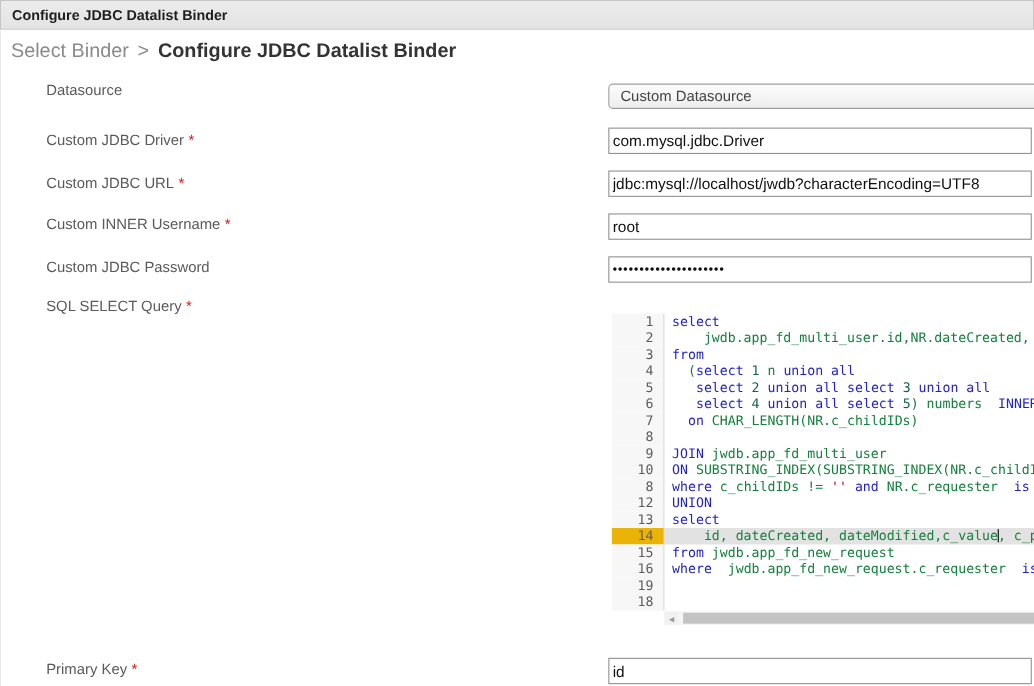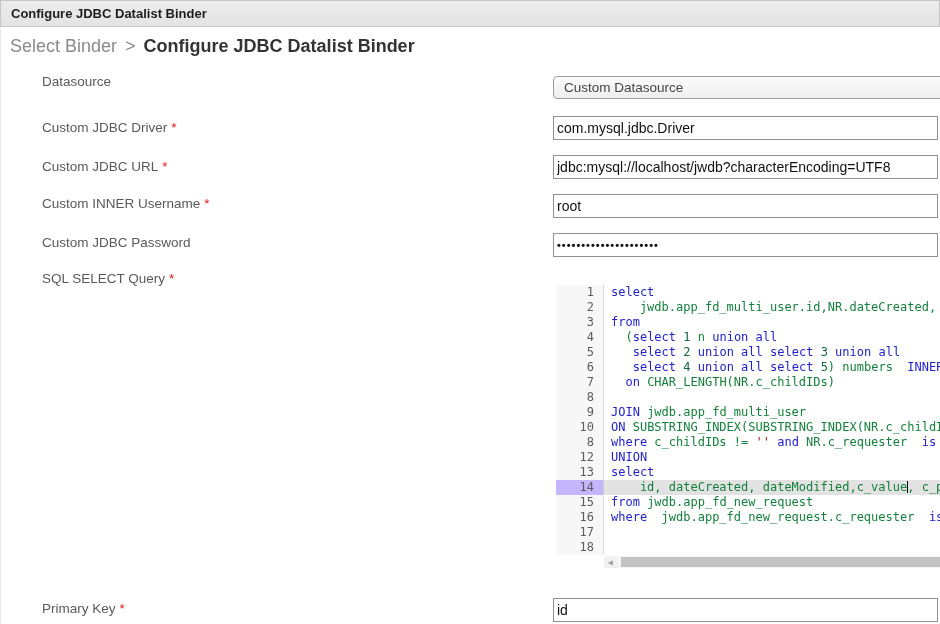--- a/index.html
+++ b/index.html
@@ -39,21 +39,21 @@
 
   
   .editor { position: absolute; left: 556px; top: 283px; width: 384px; height: 287px;
     background: #fff; font-family: "DejaVu Sans Mono", monospace; font-size: 12px;
     overflow: hidden; cursor: text; }
   .cm-lines { position: absolute; left: 0; top: 2px; width: 384px; }
   .cm-line { display: flex; min-height: 15px; line-height: 15px; white-space: pre; }
   .cm-gutter { flex: 0 0 48px; background: #f7f7f7; border-right: 1px solid #dcdcdc;
     color: #5c5c5c; text-align: right; padding-right: 9px; }
   .cm-code { flex: 1; padding-left: 7px; color: #000; overflow: hidden; }
-  .cm-line.active .cm-gutter { background: #c4b5fd; border-right-color: #cfcfcf; }
+  .cm-line.active .cm-gutter { background: #eab308; border-right-color: #cfcfcf; }
   .cm-line.active .cm-code { background: #e2e2e2; }
   .tk-k { color: var(--kw, #2222cc); }
   .tk-n { color: var(--num, #116644); }
   .tk-s { color: var(--str, #aa1111); }
   .tk-p { color: #15803d; }
   .tk-cursor { display: inline-block; width: 1px; height: 12px; background: #000;
     vertical-align: -2px; margin-right: -1px; }
   .tk-tab { display: inline-block; width: 7px; height: 12px;
     border-left: 1px dotted #a9b4c4; vertical-align: -2px; }
 
@@ -125,21 +125,21 @@
         <div class="cm-line"><span class="cm-gutter">7</span><span class="cm-code"><span class="tk-p">  </span><span class="tk-k">on</span><span class="tk-p"> CHAR_LENGTH(NR.c_childIDs)</span></span></div>
         <div class="cm-line"><span class="cm-gutter">8</span></div>
         <div class="cm-line"><span class="cm-gutter">9</span><span class="cm-code"><span class="tk-k">JOIN</span><span class="tk-p"> jwdb.app_fd_multi_user</span></span></div>
         <div class="cm-line"><span class="cm-gutter">10</span><span class="cm-code"><span class="tk-k">ON</span><span class="tk-p"> SUBSTRING_INDEX(SUBSTRING_INDEX(NR.c_childI</span></span></div>
         <div class="cm-line"><span class="cm-gutter">8</span><span class="cm-code"><span class="tk-k">where</span><span class="tk-p"> c_childIDs != </span><span class="tk-s">''</span><span class="tk-p"> </span><span class="tk-k">and</span><span class="tk-p"> NR.c_requester  </span><span class="tk-k">is</span></span></div>
         <div class="cm-line"><span class="cm-gutter">12</span><span class="cm-code"><span class="tk-k">UNION</span></span></div>
         <div class="cm-line"><span class="cm-gutter">13</span><span class="cm-code"><span class="tk-k">select</span></span></div>
         <div class="cm-line active"><span class="cm-gutter">14</span><span class="cm-code"><span class="tk-p">    id, dateCreated, dateModified,c_value</span><span class="tk-cursor"></span><span class="tk-p">, c_p</span></span></div>
         <div class="cm-line"><span class="cm-gutter">15</span><span class="cm-code"><span class="tk-k">from</span><span class="tk-p"> jwdb.app_fd_new_request</span></span></div>
         <div class="cm-line"><span class="cm-gutter">16</span><span class="cm-code"><span class="tk-k">where</span><span class="tk-p">  jwdb.app_fd_new_request.c_requester  </span><span class="tk-k">is</span></span></div>
-        <div class="cm-line"><span class="cm-gutter">17</span><span class="cm-code"></span></div>
+        <div class="cm-line"><span class="cm-gutter">19</span><span class="cm-code"></span></div>
         <div class="cm-line"><span class="cm-gutter">18</span><span class="cm-code"></span></div>
       </div>
     <div class="hscroll">
       <div class="hs-btn">◀</div>
       <div class="hs-track">
         <div class="hs-thumb"></div>
       </div>
     </div>
   </div>
 

